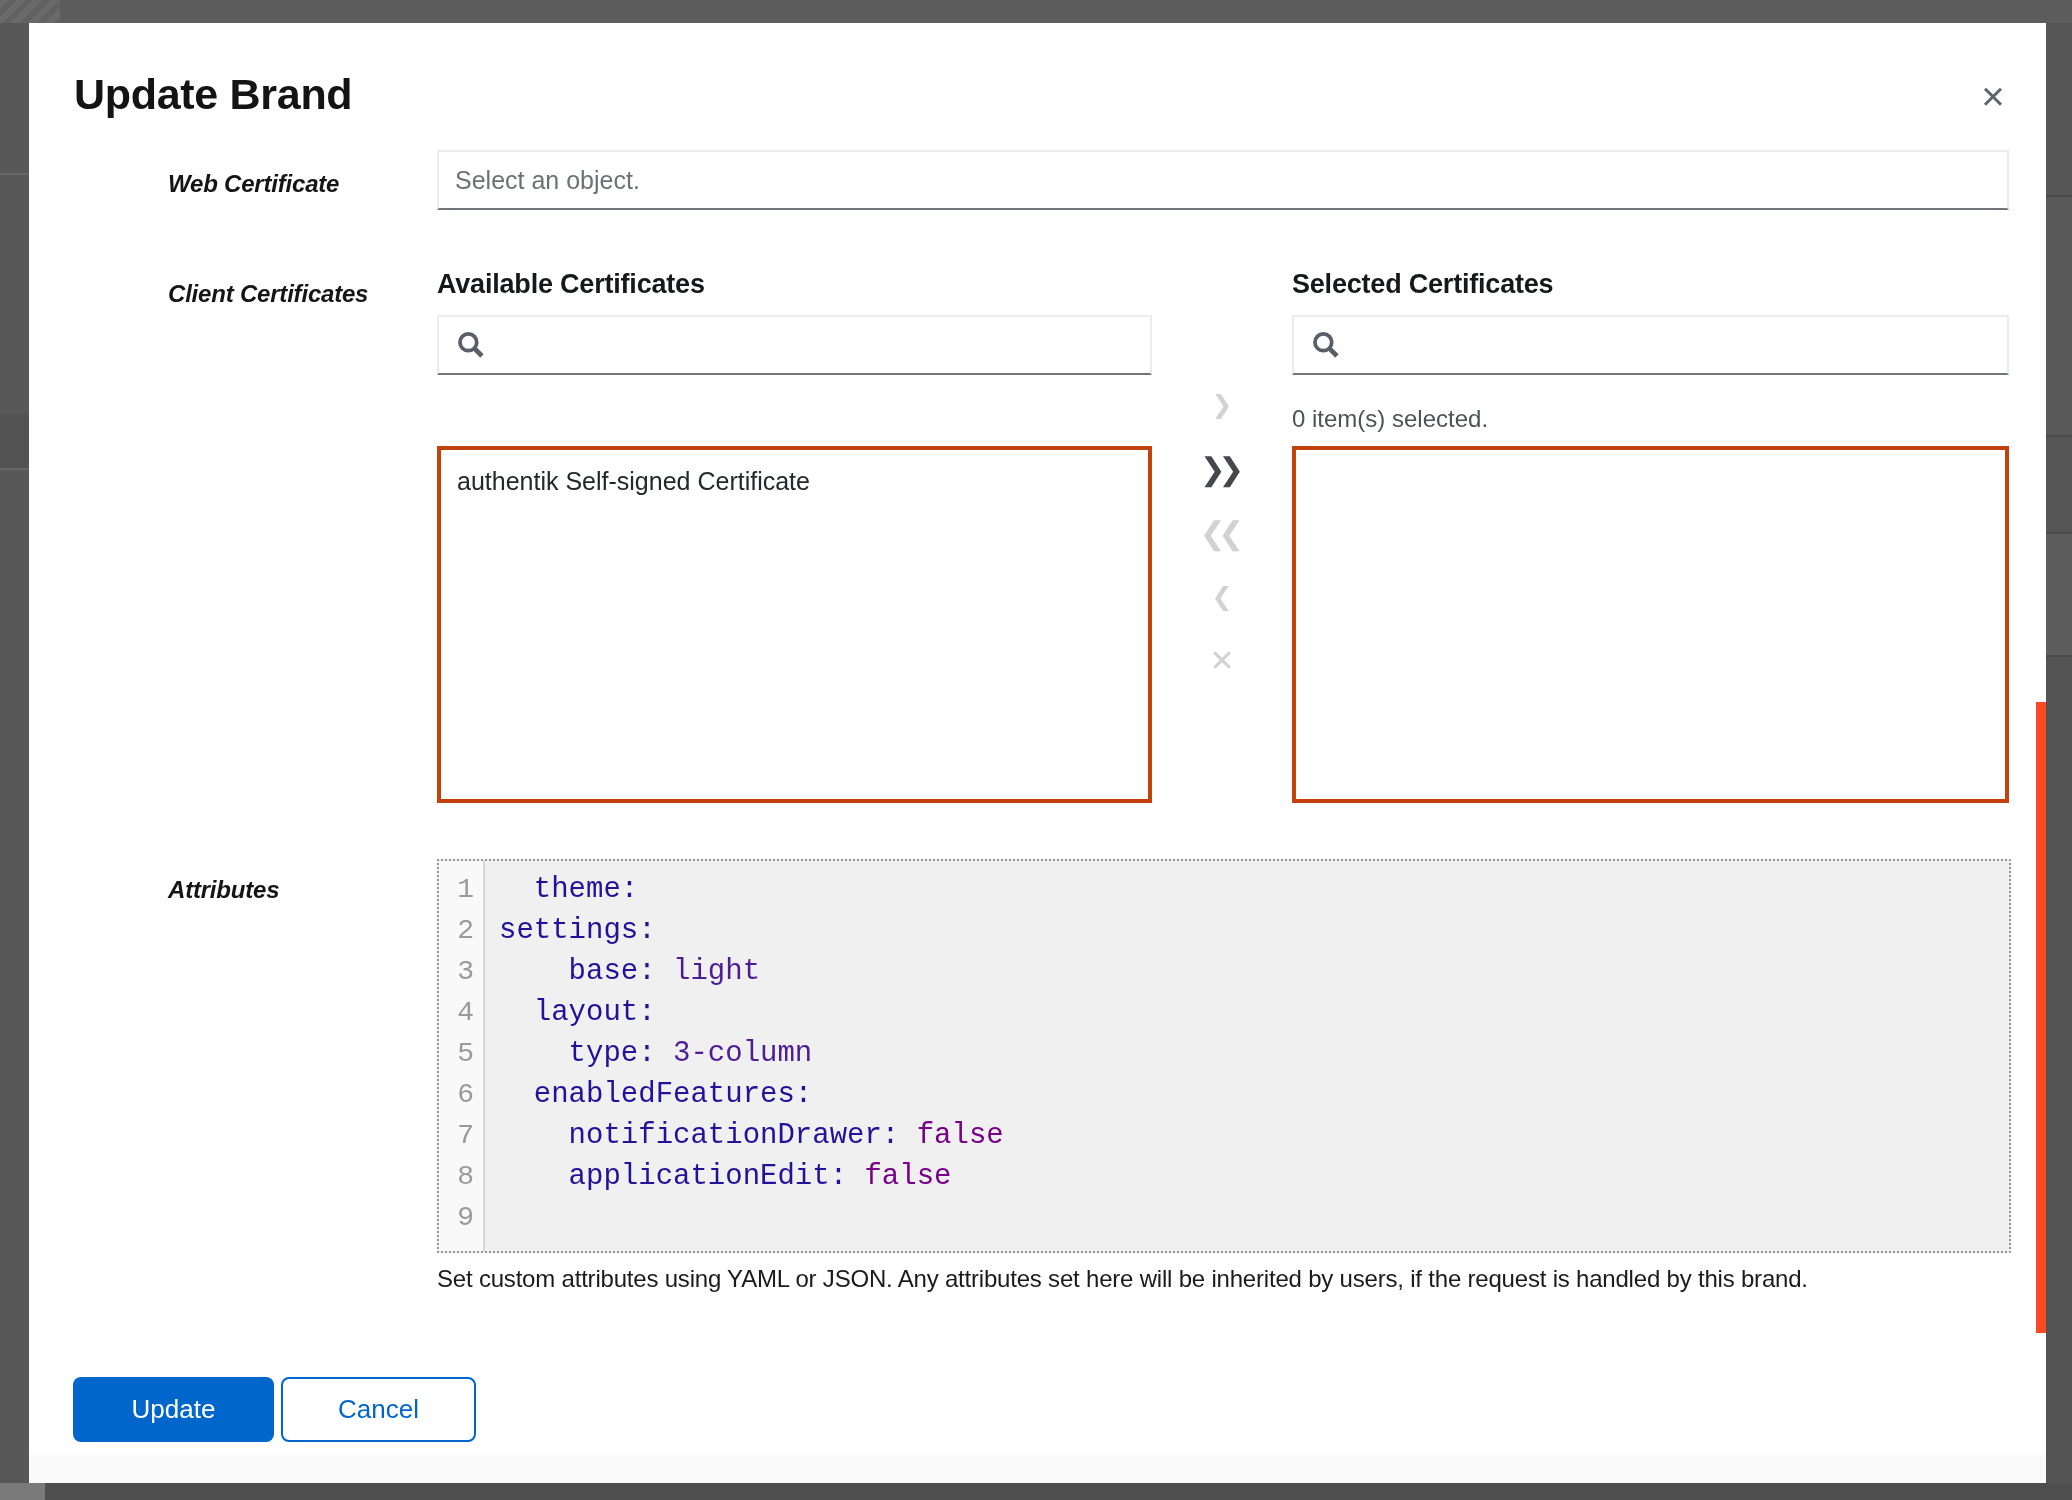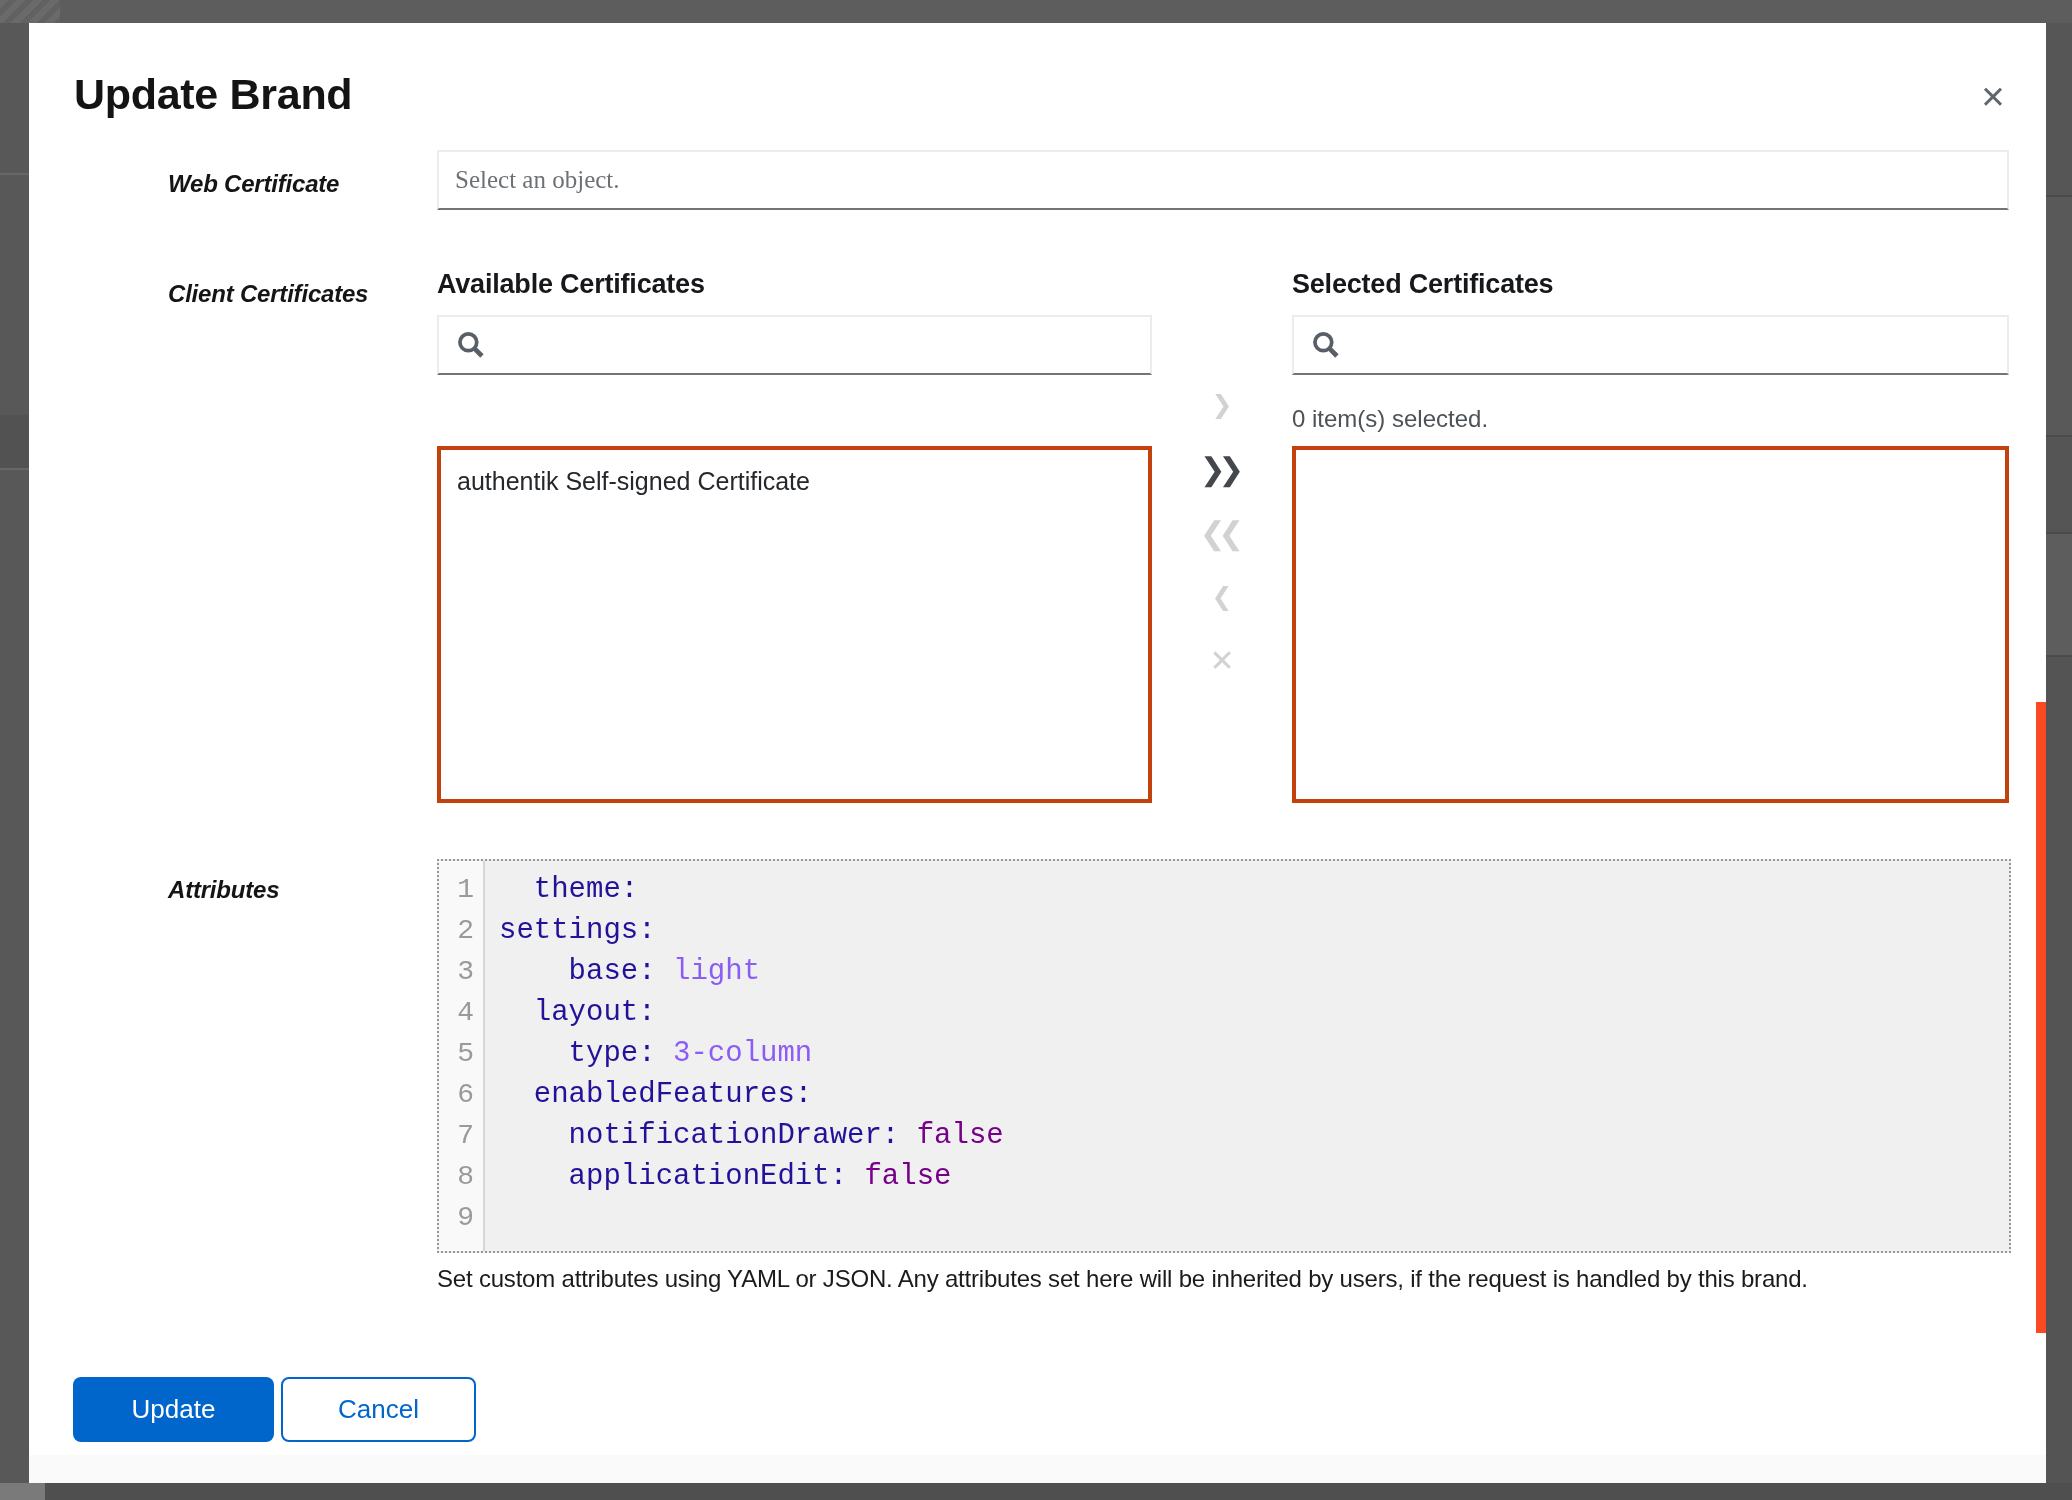--- a/index.html
+++ b/index.html
@@ -49,21 +49,21 @@
   }
 
   
   .pf-input-box {
     position:absolute; background:#fff;
     border:2px solid #ececec; border-bottom:2px solid #70757a;
     display:flex; align-items:center;
   }
   .pf-input-box input {
     flex:1; height:100%; border:none; outline:none; background:transparent;
-    font-family:Liberation Serif, serif;
+    font-family:Liberation Sans, sans-serif;
     font-size:25px; color:#3b82f6; padding:8px 16px;
   }
   .pf-input-box input::placeholder { color:#6d7175; opacity:1; }
   .search-icon-wrap { padding-left:16px; display:flex; align-items:center; }
   .search-icon-wrap + input { padding-left:12px; }
 
   .dl-heading {
     position:absolute; font-size:27px; font-weight:700; color:#16181b;
     line-height:34px; letter-spacing:-0.2px;
   }
@@ -103,21 +103,21 @@
     width:46px; background:#f9f9f9; border-right:2px solid #d6d6d6;
     padding:8px 0 0 0; flex-shrink:0;
   }
   .cm-gutter-num {
     font-size:28px; line-height:41px; color:#9a9a9a; text-align:right;
     padding-right:9px;
   }
   .code-lines { padding:8px 0 0 14px; overflow:hidden; }
   .cm-line { font-size:29px; line-height:41px; white-space:pre; }
   .c-key   { color:#221199; }
-  .c-plain { color:#8b5cf6; }
+  .c-plain { color:#4c1d95; }
   .c-kw    { color:#770088; }
 
   .help-text {
     position:absolute; left:408px; top:1241px; width:1600px;
     font-size:24px; color:#1b1b1b; line-height:30px; white-space:nowrap;
     letter-spacing:-0.2px;
   }
 
   .footer-band {
     position:absolute; left:0; top:1432px; width:2017px; height:28px;

